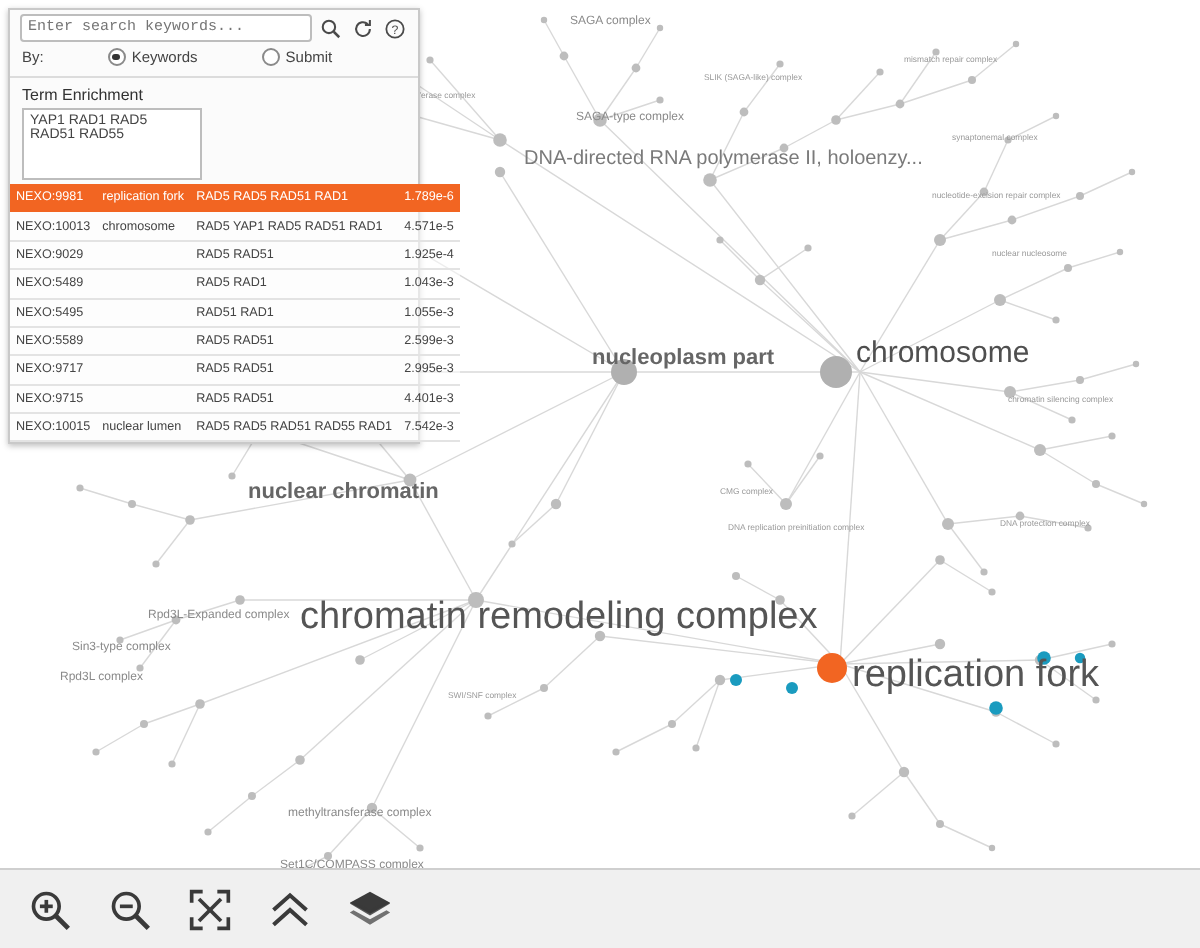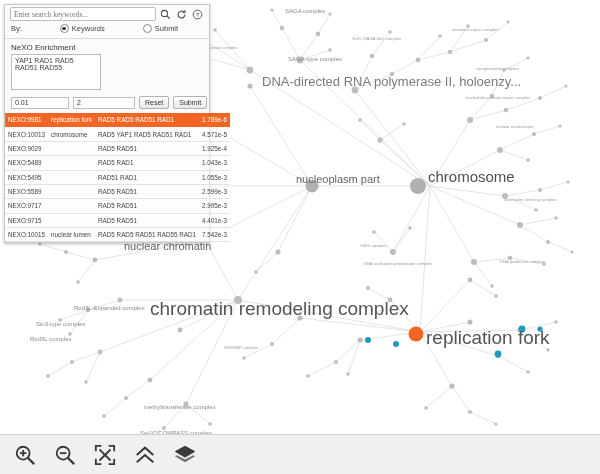--- a/index.html
+++ b/index.html
@@ -26,22 +26,22 @@
     display: block;
   }
   .node-label {
     position: absolute;
     color: #5a5a5a;
     white-space: nowrap;
     pointer-events: none;
   }
   .lbl-xs { font-size: 4.2px; color: #9a9a9a; }
   .lbl-s  { font-size: 6px;  color: #8a8a8a; }
-  .lbl-m  { font-size: 13px; color: #7a7a7a; }
-  .lbl-l  { font-size: 11px; color: #666666; }
+  .lbl-m  { font-size: 10px; color: #7a7a7a; }
+  .lbl-l  { font-size: 11px; color: #666666; font-weight: bold; }
   .lbl-xl { font-size: 19px; color: #555555; }
   .lbl-xxl{ font-size: 15px; color: #4f4f4f; }
 
   
   #panel {
     position: absolute;
     left: 4px;
     top: 4px;
     width: 204px;
     background: #fbfbfb;
@@ -66,34 +66,33 @@
     flex: 1;
     height: 14px;
     border: 1px solid #bdbdbd;
     background: #fff;
     border-radius: 2px;
     font-size: 7.5px;
     color: #999;
     padding: 2px 3px;
     box-sizing: border-box;
     outline: none;
-    font-family: Liberation Serif, serif;
+    font-family: Liberation Mono, monospace;
   }
   .icon-btn {
     width: 13px;
     height: 13px;
     display: inline-flex;
     align-items: center;
     justify-content: center;
     cursor: pointer;
   }
   .by-row {
     display: flex;
     align-items: flex-end;
-    gap: 6px;
     padding: 0 6px 4px 6px;
     font-size: 7.5px;
     color: #444;
   }
   .radio-opt { display: flex; align-items: center; gap: 3px; margin-left: 32px; }
   .radio {
     width: 7px; height: 7px;
     border: 1px solid #8a8a8a;
     border-radius: 50%;
     background: #fff;
@@ -521,30 +520,24 @@
         <span class="radio checked"></span>
         <span>Keywords</span>
       </span>
       <span class="radio-opt">
         <span class="radio"></span>
         <span>Submit</span>
       </span>
     </div>
 
     <div class="section-sep"></div>
-    <div class="section-title">NeXO Enrichment</div>
+    <div class="section-title">Term Enrichment</div>
 
     <textarea class="term-area" style="">YAP1 RAD1 RAD5 RAD51 RAD55</textarea>
 
-    <div class="params-row">
-      <input class="param-input" type="text" value="0.01" style="">
-      <input class="param-input wide" type="text" value="2" style="">
-      <button class="btn">Reset</button>
-      <button class="btn">Submit</button>
-    </div>
 
     <table class="results">
       <tbody>
         <tr class="selected">
           <td class="c-id">NEXO:9981</td>
           <td class="c-name">replication fork</td>
           <td class="c-genes">RAD5 RAD5 RAD51 RAD1</td>
           <td class="c-p">1.789e-6</td>
         </tr>
         <tr>

